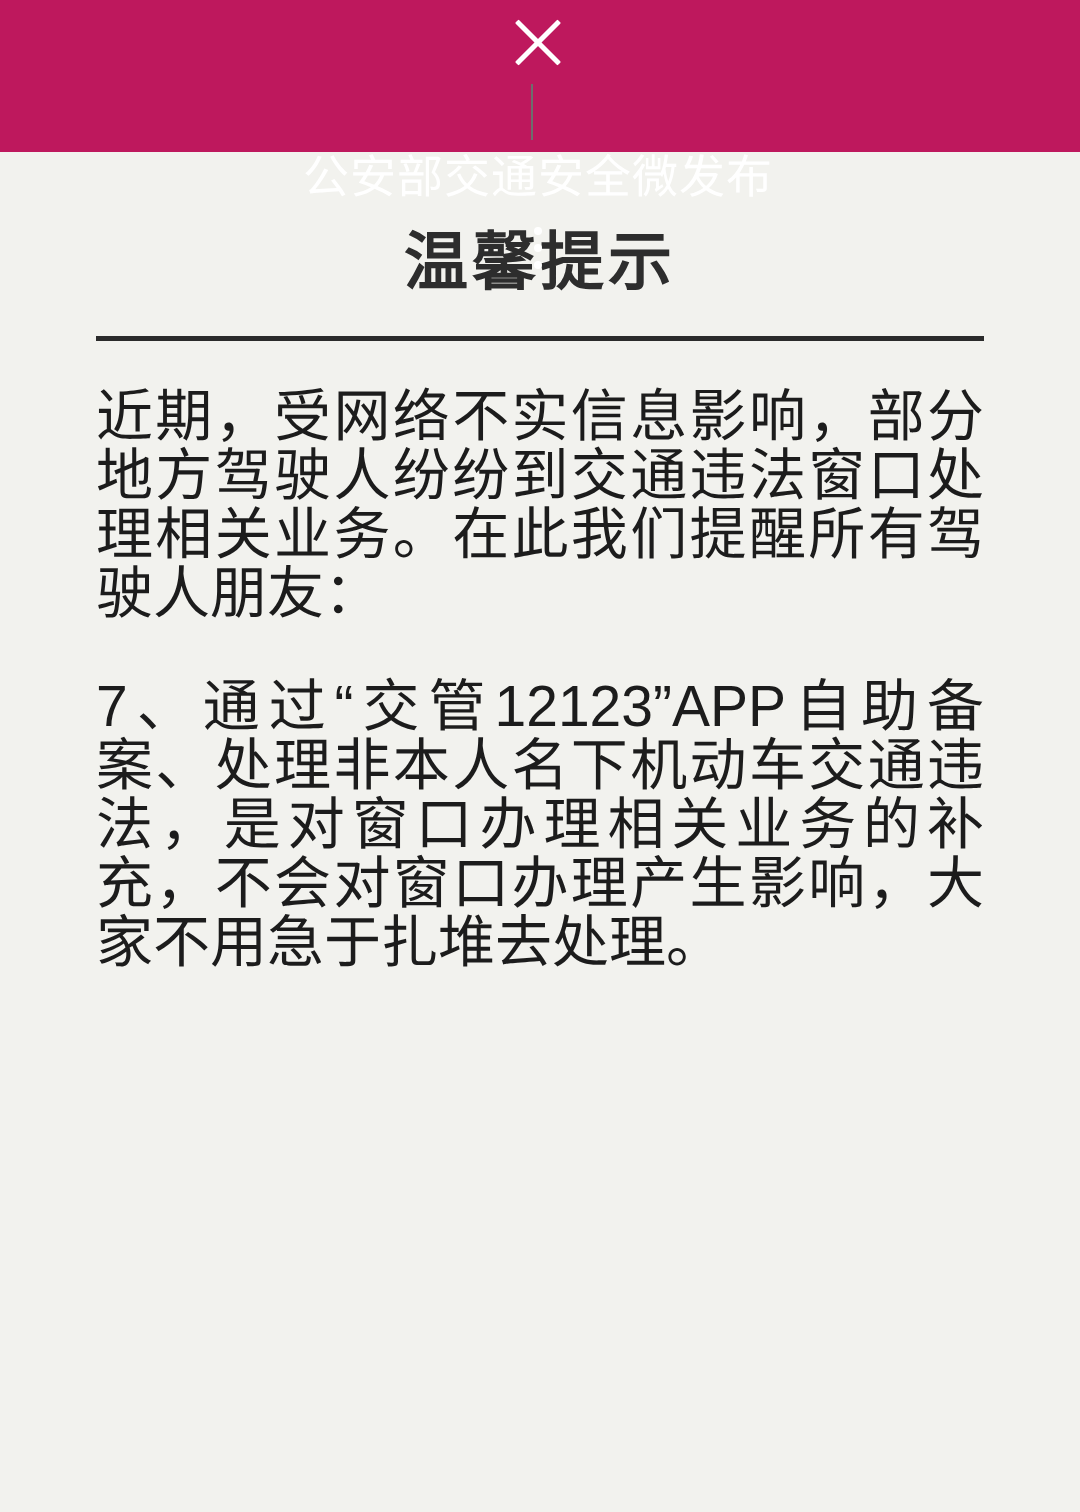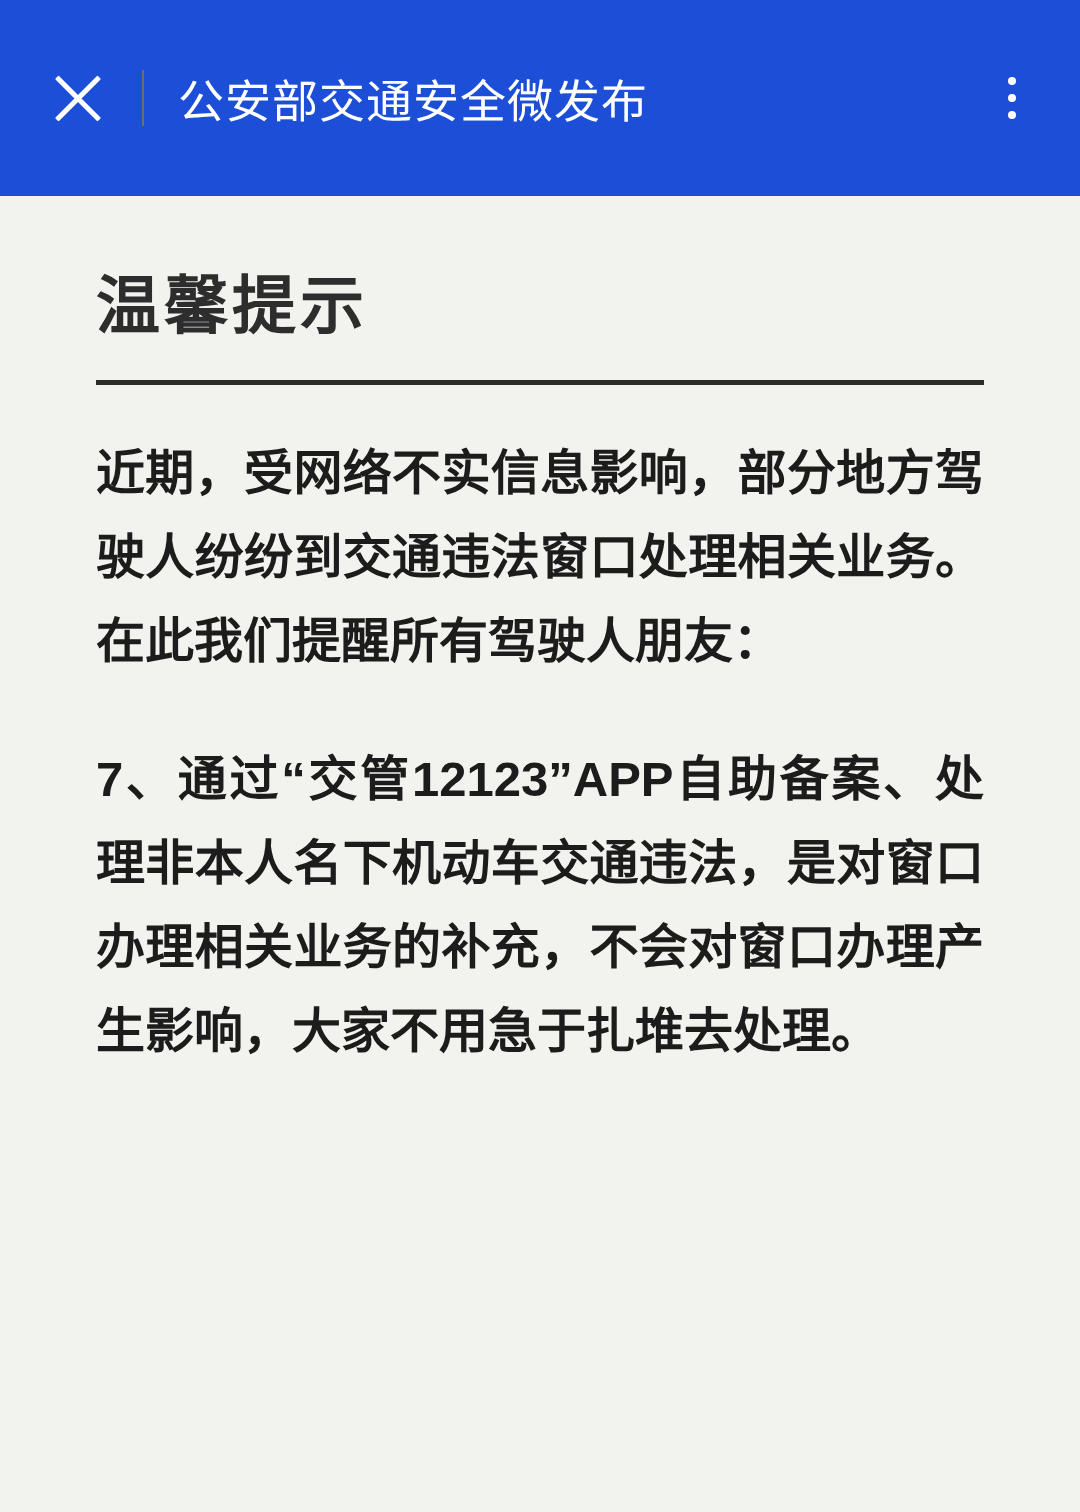--- a/index.html
+++ b/index.html
@@ -18,26 +18,27 @@
     position: relative;
     width: 1080px;
     height: 1512px;
     background: #f2f2ee;
     overflow: hidden;
   }
 
   
   .topbar {
     position: relative;
-    height: 196px;
-    background: #1d4ed8;
+    height: 152px;
+    background: #be185d;
     display: flex;
     align-items: center;
     box-sizing: border-box;
     padding: 0 40px 0 36px;
+    flex-direction: column;
   }
 
   .close-btn {
     width: 84px;
     height: 84px;
     position: relative;
     flex: 0 0 auto;
     cursor: pointer;
   }
   .close-btn span {
@@ -88,41 +89,41 @@
     background: #ffffff;
   }
 
   
   .content {
     padding: 0 96px;
     box-sizing: border-box;
   }
 
   .article-title {
-    text-align: left;
+    text-align: center;
     font-size: 64px;
     font-weight: bold;
     color: #2d2d2d;
     letter-spacing: 4px;
     margin: 58px 0 34px 0;
     font-family: Liberation Sans, sans-serif;
   }
 
   .title-rule {
     height: 5px;
     background: #2b2b2b;
     width: 100%;
     margin: 0 0 46px 0;
   }
 
   .para {
-    font-size: 49px;
-    line-height: 84px;
+    font-size: 57px;
+    line-height: 59px;
     color: #1c1c1c;
-    font-weight: bold;
+    font-weight: normal;
     text-align: justify;
     text-align-last: left;
     letter-spacing: 0px;
     margin: 0 0 54px 0;
     word-break: break-all;
   }
   .para:last-child { margin-bottom: 0; }
 </style>
 </head>
 <body>

